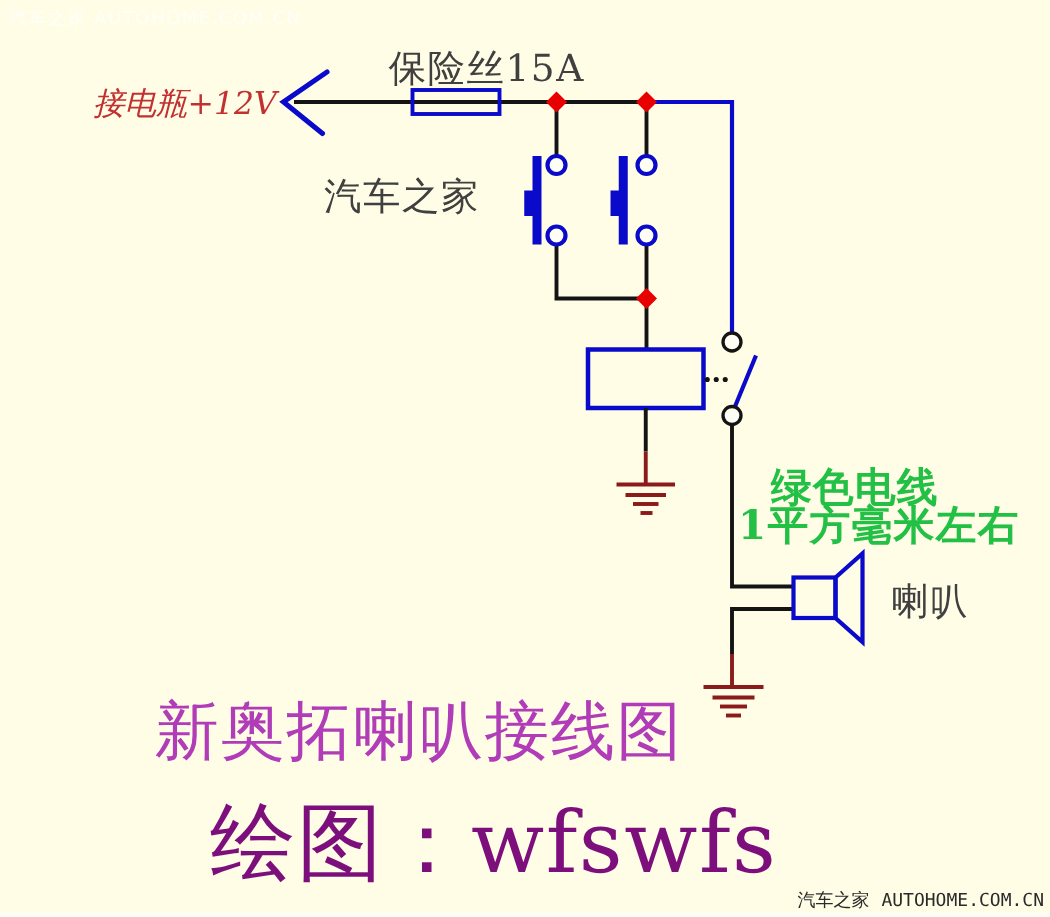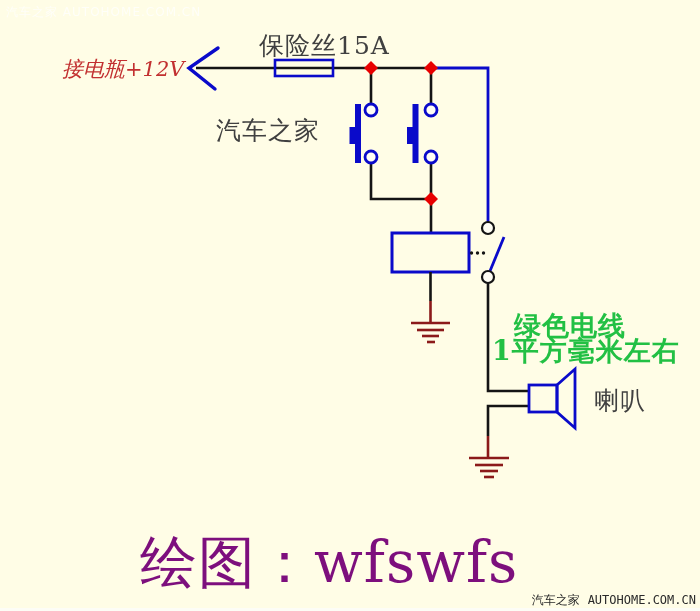--- a/index.html
+++ b/index.html
@@ -133,20 +133,21 @@
 
   <div class="lbl lbl-gray" style="left:216px;top:117px">汽车之家</div>
 
 
   <div class="lbl lbl-green" style="left:514px;top:310px">绿色电线</div>
 
   <div class="lbl lbl-green" style="left:492px;top:335px">1平方毫米左右</div>
 
   <div class="lbl lbl-gray" style="left:594px;top:387px">喇叭</div>
 
+  <div class="lbl title" style="left:103px;top:464px">新奥拓喇叭接线图</div>
 
   <div class="lbl credit" style="left:140px;top:530px">绘图：wfswfs</div>
 
   <div class="wm-top">
     <span>汽车之家</span>
     <span>AUTOHOME.COM.CN</span>
   </div>
 
   <div class="wm-bottom">
     <span class="site-name">汽车之家</span><span>AUTOHOME.COM.CN</span>

